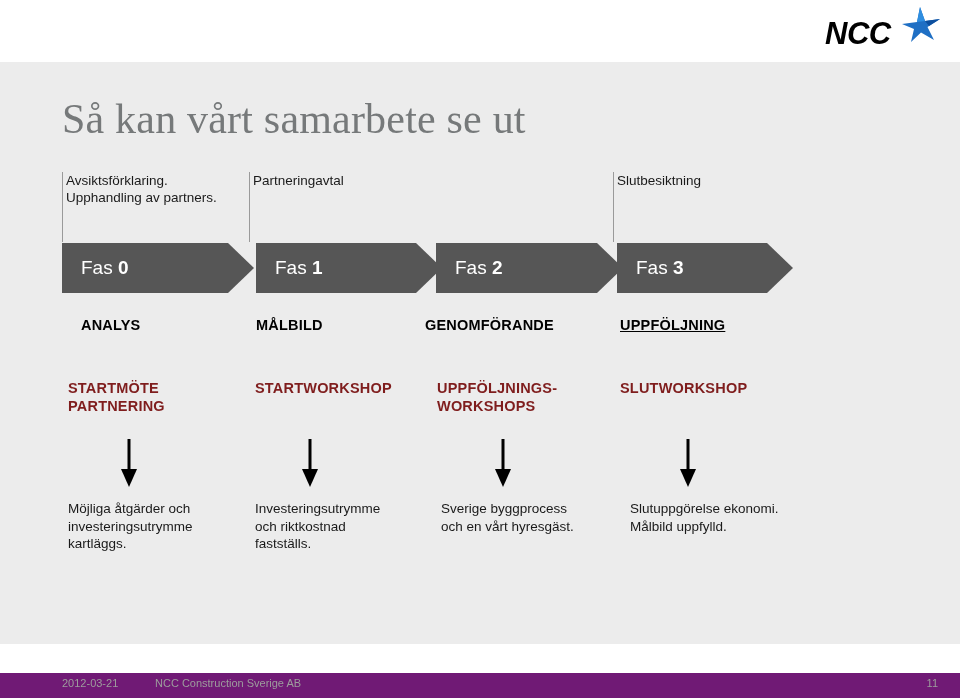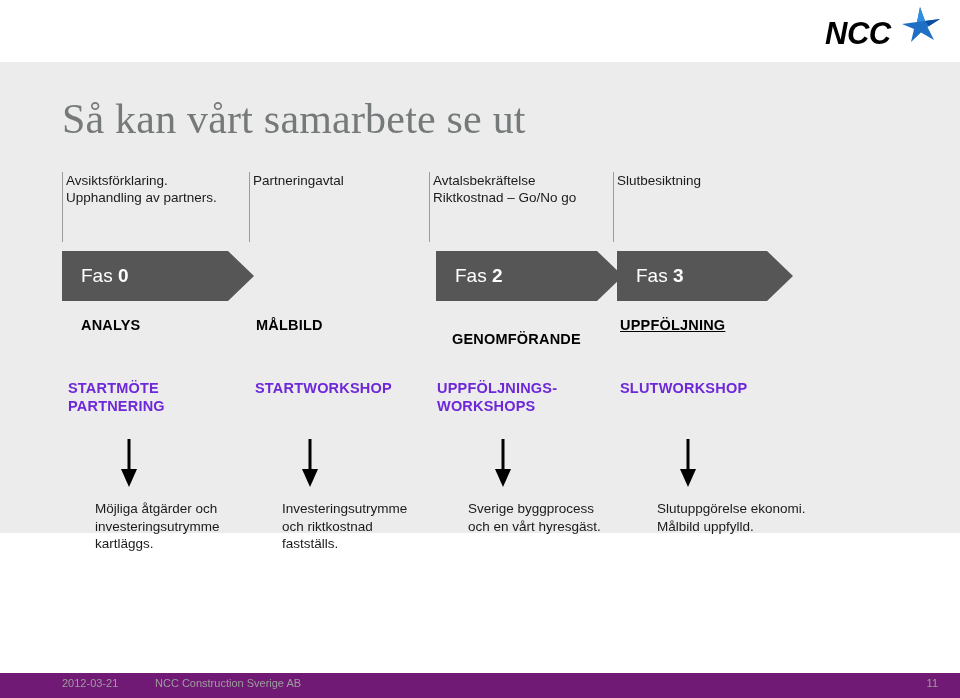--- a/index.html
+++ b/index.html
@@ -25,21 +25,21 @@
   .logo {
     position: absolute;
     right: 18px; top: 6px;
     width: 120px; height: 48px;
   }
 
   
   .slide-body {
     position: absolute;
     left: 0; top: 62px;
-    width: 960px; height: 471px;
+    width: 960px; height: 582px;
     background: #ececec;
   }
 
   
   .slide-title {
     position: absolute;
     left: 62px; top: 33px;
     font-family: "Liberation Serif", serif;
     font-size: 42px;
     font-weight: normal;
@@ -69,21 +69,20 @@
   
   .chevron {
     position: absolute;
     top: 181px;
     height: 50px;
     background: #565656;
     -webkit-clip-path: polygon(0 0, calc(100% - 26px) 0, 100% 50%, calc(100% - 26px) 100%, 0 100%);
     clip-path: polygon(0 0, calc(100% - 26px) 0, 100% 50%, calc(100% - 26px) 100%, 0 100%);
     display: flex;
     align-items: center;
-    margin-top: 8px;
   }
   .chevron-label {
     color: #ffffff;
     font-size: 19px;
     font-weight: normal;
     padding-left: 19px;
     white-space: nowrap;
   }
   .chevron-label b { font-weight: bold; }
 
@@ -97,21 +96,21 @@
     letter-spacing: 0.2px;
     white-space: nowrap;
   }
 
   
   .workshop {
     position: absolute;
     top: 317px;
     font-size: 14.5px;
     font-weight: bold;
-    color: #6d28d9;
+    color: #7f1d1d;
     letter-spacing: 0.2px;
     line-height: 18px;
   }
   .workshop span { display: block; white-space: nowrap; }
 
   
   .arrow-wrap {
     position: absolute;
     top: 377px;
     width: 30px;
@@ -120,21 +119,21 @@
   .arrow-wrap svg { display: block; }
 
   
   .outcome {
     position: absolute;
     top: 438px;
     font-size: 13.5px;
     line-height: 17.5px;
     color: #1a1a1a;
   }
-  .outcome span { display: block; white-space: nowrap; margin-left: 27px; }
+  .outcome span { display: block; white-space: nowrap; }
 
   
   .footer {
     position: absolute;
     left: 0; top: 673px;
     width: 960px; height: 25px;
     background: #701a75;
   }
   .footer-date {
     position: absolute;
@@ -177,50 +176,52 @@
 
   <div class="slide-title">Så kan vårt samarbete se ut</div>
 
   <div class="deliverable col-0" style="left:62px; width:186px;">
     <span>Avsiktsförklaring.</span>
     <span>Upphandling av partners.</span>
   </div>
   <div class="deliverable col-1" style="left:249px; width:179px;">
     <span>Partneringavtal</span>
   </div>
-  <div class="deliverable col-2" style="left:429px; width:183px;">
-    <span>Avtalsbekräftelse</span>
-    <span>Riktkostnad – Go/No go</span>
-  </div>
   <div class="deliverable col-3" style="left:613px; width:181px;">
     <span>Slutbesiktning</span>
   </div>
 
   <div class="chevron" style="left:62px; width:192px;">
     <div class="chevron-label">
       <span>Fas</span>
       <b>0</b>
     </div>
   </div>
+  <div class="chevron" style="left:256px; width:186px;">
+    <div class="chevron-label">
+      <span>Fas</span>
+      <b>1</b>
+    </div>
+  </div>
   <div class="chevron" style="left:436px; width:187px;">
     <div class="chevron-label">
       <span>Fas</span>
       <b>2</b>
     </div>
   </div>
   <div class="chevron" style="left:617px; width:176px;">
     <div class="chevron-label">
       <span>Fas</span>
       <b>3</b>
     </div>
   </div>
 
   <div class="stage" style="left:81px;">ANALYS</div>
   <div class="stage" style="left:256px;">MÅLBILD</div>
-  <div class="stage" style="left:452px;margin-top:14px;">GENOMFÖRANDE</div>
+  <div class="stage" style="left:425px;">GENOMFÖRANDE</div>
   <div class="stage" style="left:620px;text-decoration:underline;">UPPFÖLJNING</div>
 
   <div class="workshop" style="left:68px;">
     <span>STARTMÖTE</span>
     <span>PARTNERING</span>
   </div>
   <div class="workshop" style="left:255px;">
     <span>STARTWORKSHOP</span>
   </div>
   <div class="workshop" style="left:437px;">

